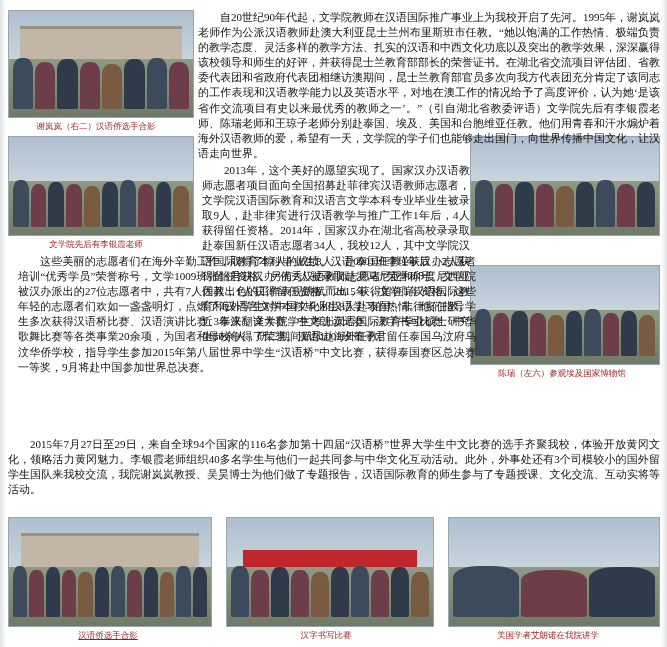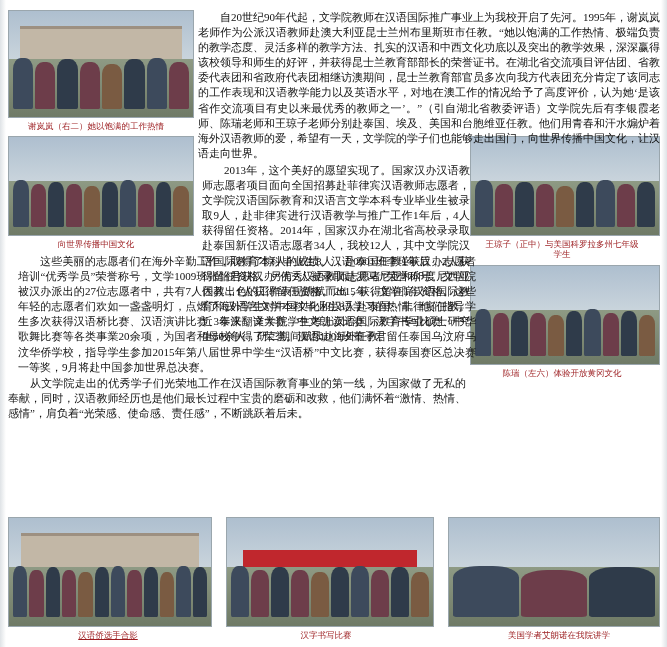--- a/index.html
+++ b/index.html
@@ -106,21 +106,21 @@
   #cap-wang    { left: 482px; top: 239px; }
   #photo-chen  { left: 470px; top: 265px; width: 190px; height: 100px; }
   #cap-chen    { left: 482px; top: 368px; }
 
   
   #photo-qiao  { left: 8px;   top: 517px; width: 204px; height: 110px; }
   #cap-qiao    { left: 28px;  top: 630px; text-decoration: underline; }
   #photo-act   { left: 226px; top: 517px; width: 208px; height: 110px; }
   #cap-act     { left: 246px; top: 630px; }
   #photo-prof  { left: 448px; top: 517px; width: 212px; height: 110px; }
-  #cap-prof    { left: 455px; top: 630px; width: 208px; }
+  #cap-prof    { left: 444px; top: 630px; width: 208px; }
 
   
   #para-1 { left: 198px; top: 10px;  width: 462px; }
   #para-2 { left: 202px; top: 163px; width: 268px; }
   #para-3 { left: 18px;   top: 254px; width: 458px; }
   #para-4 { left: 8px;   top: 376px; width: 458px; }
   #para-5 { left: 8px;   top: 437px; width: 652px; }
 
   .vignette-left {
     position: absolute;
@@ -149,79 +149,78 @@
       <i></i>
         <i></i>
         <i></i>
         <i></i>
         <i></i>
         <i></i>
         <i></i>
         <i></i>
     </div>
   </div>
-  <div class="caption" id="cap-xie">谢岚岚（右二）她以饱满的工作热情</div>
+  <div class="caption" id="cap-xie">谢岚岚（右二）汉语侨选手合影</div>
 
   <div class="photo" id="photo-li">
     <div class="sky"></div>
     <div class="ground"></div>
     <div class="row-people">
       <i></i>
         <i></i>
         <i></i>
         <i></i>
         <i></i>
         <i></i>
         <i></i>
         <i></i>
         <i></i>
         <i></i>
     </div>
   </div>
-  <div class="caption" id="cap-li">向世界传播中国文化</div>
+  <div class="caption" id="cap-li">文学院先后有李银霞老师</div>
 
   <div class="photo" id="photo-wang">
     <div class="sky"></div>
     <div class="ground"></div>
     <div class="row-people">
       <i></i>
         <i></i>
         <i></i>
         <i></i>
         <i></i>
         <i></i>
         <i></i>
         <i></i>
         <i></i>
     </div>
   </div>
-  <div class="caption" id="cap-wang">王琼子（正中）与美国科罗拉多州七年级学生</div>
 
   <div class="photo" id="photo-chen">
     <div class="sky"></div>
     <div class="ground"></div>
     <div class="row-people">
       <i></i>
         <i></i>
         <i></i>
         <i></i>
         <i></i>
         <i></i>
         <i></i>
         <i></i>
         <i></i>
         <i></i>
     </div>
   </div>
-  <div class="caption" id="cap-chen">陈瑞（左六）体验开放黄冈文化</div>
+  <div class="caption" id="cap-chen">陈瑞（左六）参观埃及国家博物馆</div>
 
   <div class="para" id="para-1">自20世纪90年代起，文学院教师在汉语国际推广事业上为我校开启了先河。1995年，谢岚岚老师作为公派汉语教师赴澳大利亚昆士兰州布里斯班市任教。“她以饱满的工作热情、极端负责的教学态度、灵活多样的教学方法、扎实的汉语和中西文化功底以及突出的教学效果，深深赢得该校领导和师生的好评，并获得昆士兰教育部部长的荣誉证书。在湖北省交流项目评估团、省教委代表团和省政府代表团相继访澳期间，昆士兰教育部官员多次向我方代表团充分肯定了该同志的工作表现和汉语教学能力以及英语水平，对地在澳工作的情况给予了高度评价，认为她‘是该省作交流项目有史以来最优秀的教师之一’。”（引自湖北省教委评语）文学院先后有李银霞老师、陈瑞老师和王琼子老师分别赴泰国、埃及、美国和台胞维亚任教。他们用青春和汗水煽炉着海外汉语教师的爱，希望有一天，文学院的学子们也能够走出国门，向世界传播中国文化，让汉语走向世界。</div>
   <div class="para" id="para-2">2013年，这个美好的愿望实现了。国家汉办汉语教师志愿者项目面向全国招募赴菲律宾汉语教师志愿者，文学院汉语国际教育和汉语言文学本科专业毕业生被录取9人，赴非律宾进行汉语教学与推广工作1年后，4人获得留任资格。2014年，国家汉办在湖北省高校录录取赴泰国新任汉语志愿者34人，我校12人，其中文学院汉语国际教育本科毕业生8人，赴泰国任教1年后，2人获得留任资格。另有2人被录取赴罗马尼亚和印度尼西亚任教，1人获得留任资格。2015年，文学院汉语国际教育和汉语言文学本科毕业生8人赴泰国、非律宾任教。近3年来，文学院学生考上汉语国际教育专业硕士研究生50余人，研二期间赋续赴海外任教。</div>
   <div class="para" id="para-3">这些美丽的志愿者们在海外辛勤工作，取得了惊人的成绩。汉语0901班李瑾获汉办志愿者培训“优秀学员”荣誉称号，文学1009班张怡君获汉办“优秀汉语教师志愿者”荣誉称号。文学院被汉办派出的27位志愿者中，共有7人因其出色的工作表现跳赋而出，获得留任1年资格。这些年轻的志愿者们欢如一盏盏明灯，点燃了海外学生对中国文化和汉语学习的热情。他们指导学生多次获得汉语桥比赛、汉语演讲比赛、泰汉翻译大赛、中文朗读比赛、汉字书写比赛、中华歌舞比赛等各类事業20余项，为国者和母校争得了荣誉。汉语1002班董子君留任泰国乌汶府乌汶华侨学校，指导学生参加2015年第八届世界中学生“汉语桥”中文比赛，获得泰国赛区总决赛一等奖，9月将赴中国参加世界总决赛。</div>
-  <div class="para" id="para-4">从文学院走出的优秀学子们光荣地工作在汉语国际教育事业的第一线，为国家做了无私的奉献，同时，汉语教师经历也是他们最长过程中宝贵的磨砺和改救，他们满怀着“激情、热情、感情”，肩负着“光荣感、使命感、责任感”，不断跳跃着后未。</div>
+  <div class="para" id="para-5">2015年7月27日至29日，来自全球94个国家的116名参加第十四届“汉语桥”世界大学生中文比赛的选手齐聚我校，体验开放黄冈文化，领略活力黄冈魅力。李银霞老师组织40多名学生与他们一起共同参与中华文化互动活动。此外，外事处还有3个司模较小的国外留学生国队来我校交流，我院谢岚岚教授、吴昊博士为他们做了专题报告，汉语国际教育的师生参与了专题授课、文化交流、互动实将等活动。</div>
 
   <div class="photo" id="photo-qiao">
     <div class="sky"></div>
     <div class="bldg"></div>
     <div class="ground"></div>
     <div class="row-people">
       <i></i>
         <i></i>
         <i></i>
         <i></i>

